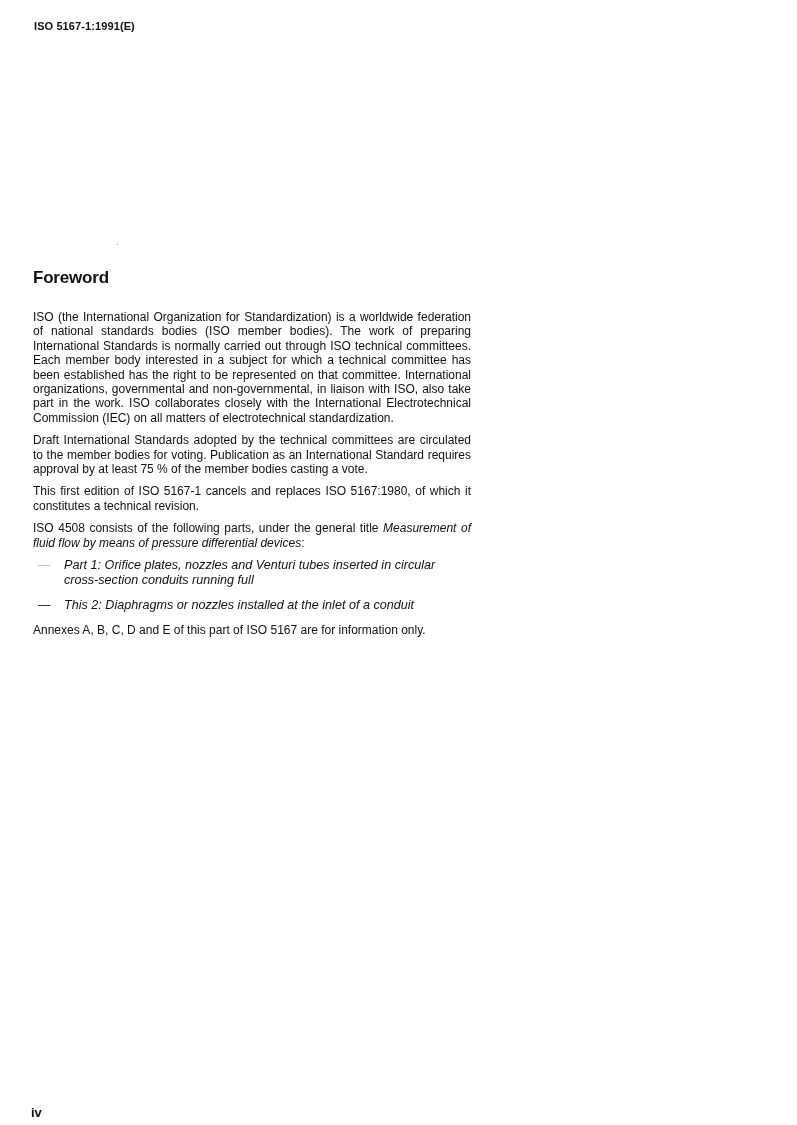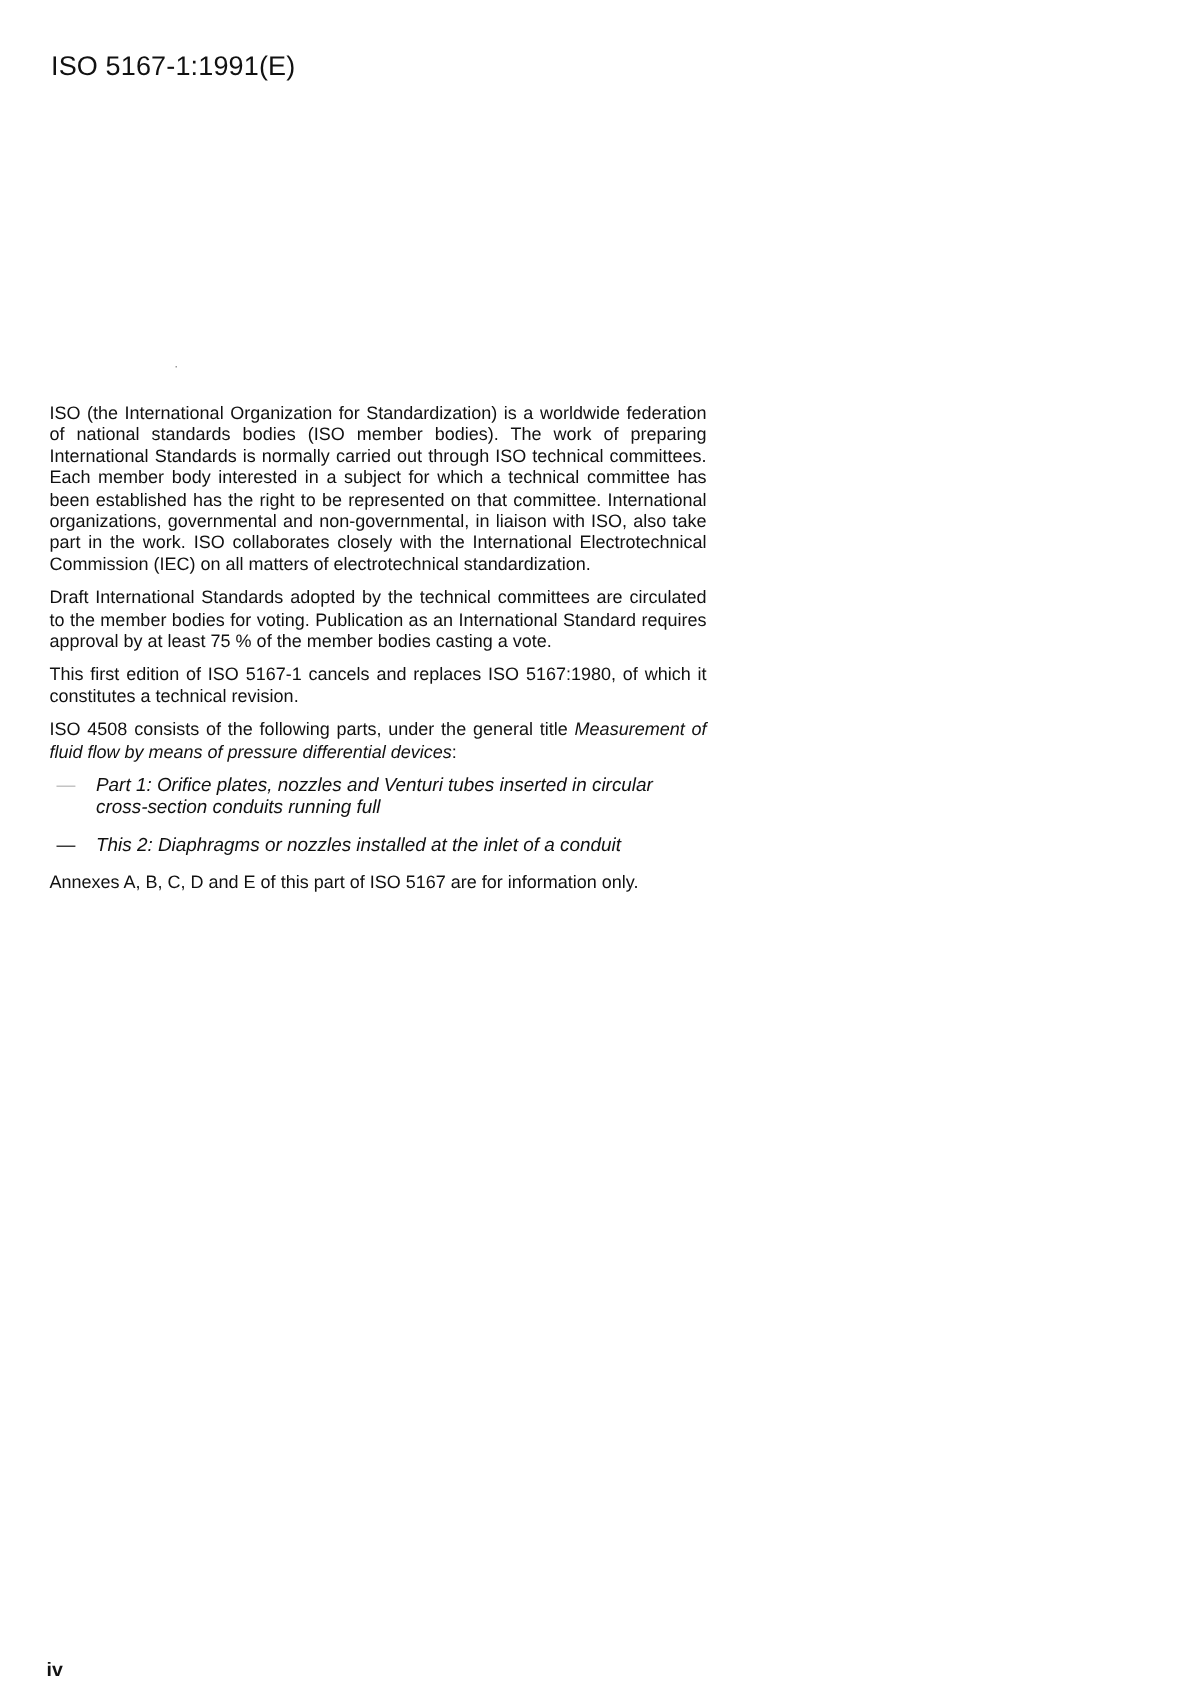--- a/index.html
+++ b/index.html
@@ -11,23 +11,23 @@
       width: 797px;
       height: 1125px;
       position: relative;
       font-family: "Liberation Sans", "DejaVu Sans", sans-serif;
       color: #111111;
       overflow: hidden;
     }
     .header-code {
       position: absolute;
       left: 34px;
-      top: 34px;
-      font-size: 18px;
-      font-weight: normal;
+      top: 20px;
+      font-size: 11px;
+      font-weight: bold;
       letter-spacing: 0.1px;
     }
     .content {
       position: absolute;
       left: 33px;
       top: 268px;
       width: 438px;
     }
     .title {
       font-size: 17px;
@@ -85,20 +85,21 @@
     }
   </style>
 </head>
 <body>
 
 <div class="header-code">ISO 5167-1:1991(E)</div>
 
 <div class="speck"></div>
 
 <div class="content">
+  <h1 class="title">Foreword</h1>
 
   <p class="para">ISO (the International Organization for Standardization) is a worldwide federation of national standards bodies (ISO member bodies). The work of preparing International Standards is normally carried out through ISO technical committees. Each member body interested in a subject for which a technical committee has been established has the right to be represented on that committee. International organizations, governmental and non-governmental, in liaison with ISO, also take part in the work. ISO collaborates closely with the International Electrotechnical Commission (IEC) on all matters of electrotechnical standardization.</p>
 
   <p class="para">Draft International Standards adopted by the technical committees are circulated to the member bodies for voting. Publication as an International Standard requires approval by at least 75 % of the member bodies casting a vote.</p>
 
 
   <p class="para">This first edition of ISO 5167-1 cancels and replaces ISO 5167:1980, of which it constitutes a technical revision.</p>
 
   <p class="para tight"><span>ISO 4508 consists of the following parts, under the general title </span><i>Measurement of fluid flow by means of pressure differential devices</i><span>:</span></p>
 

